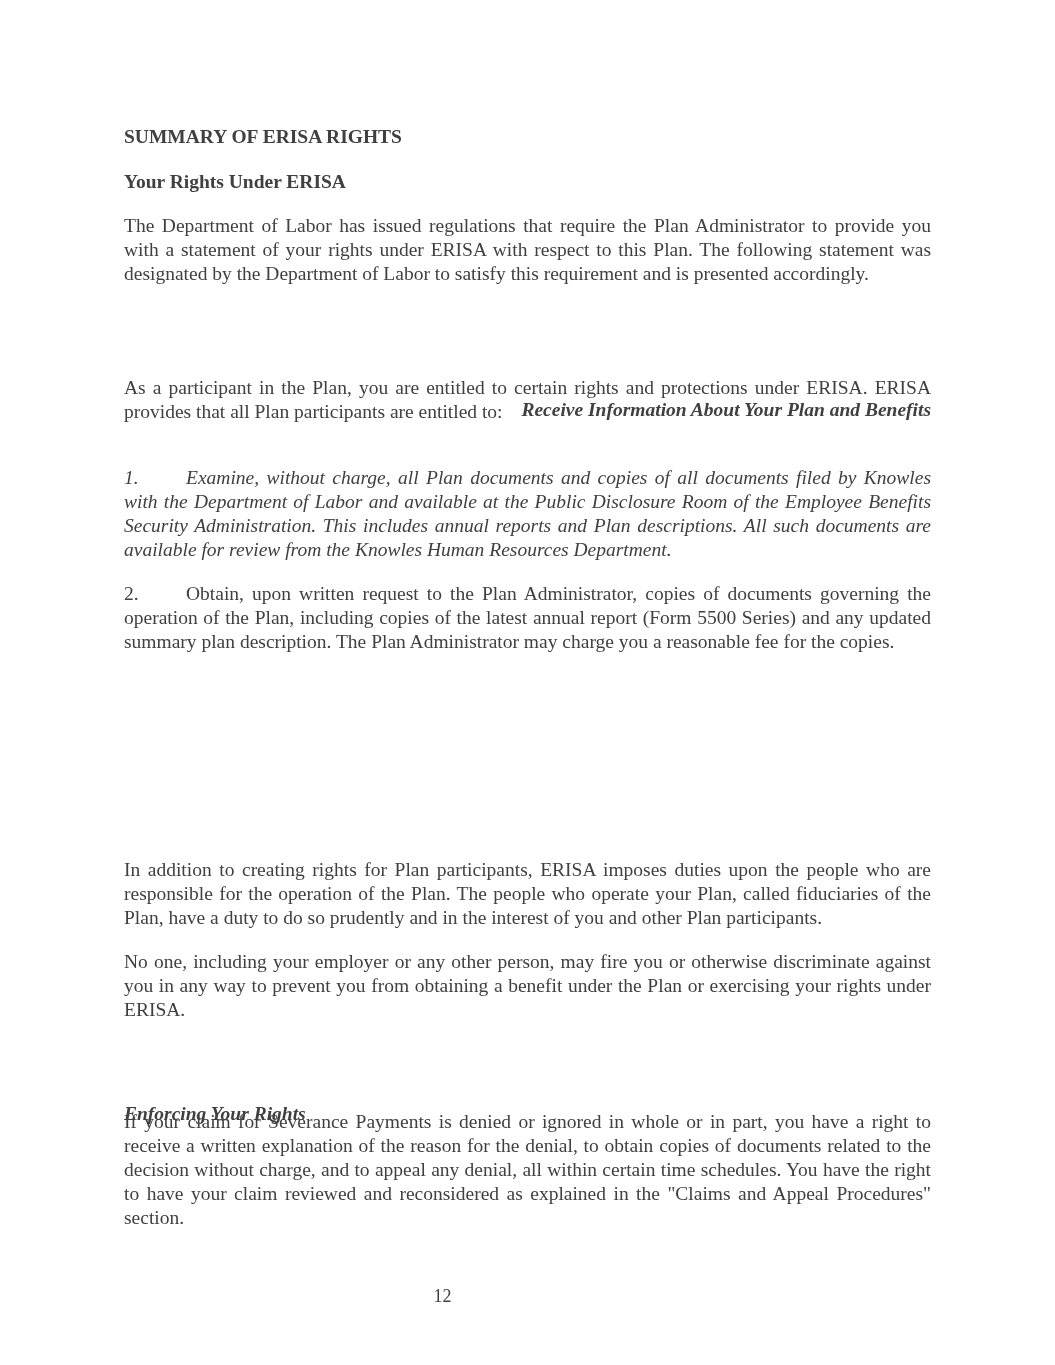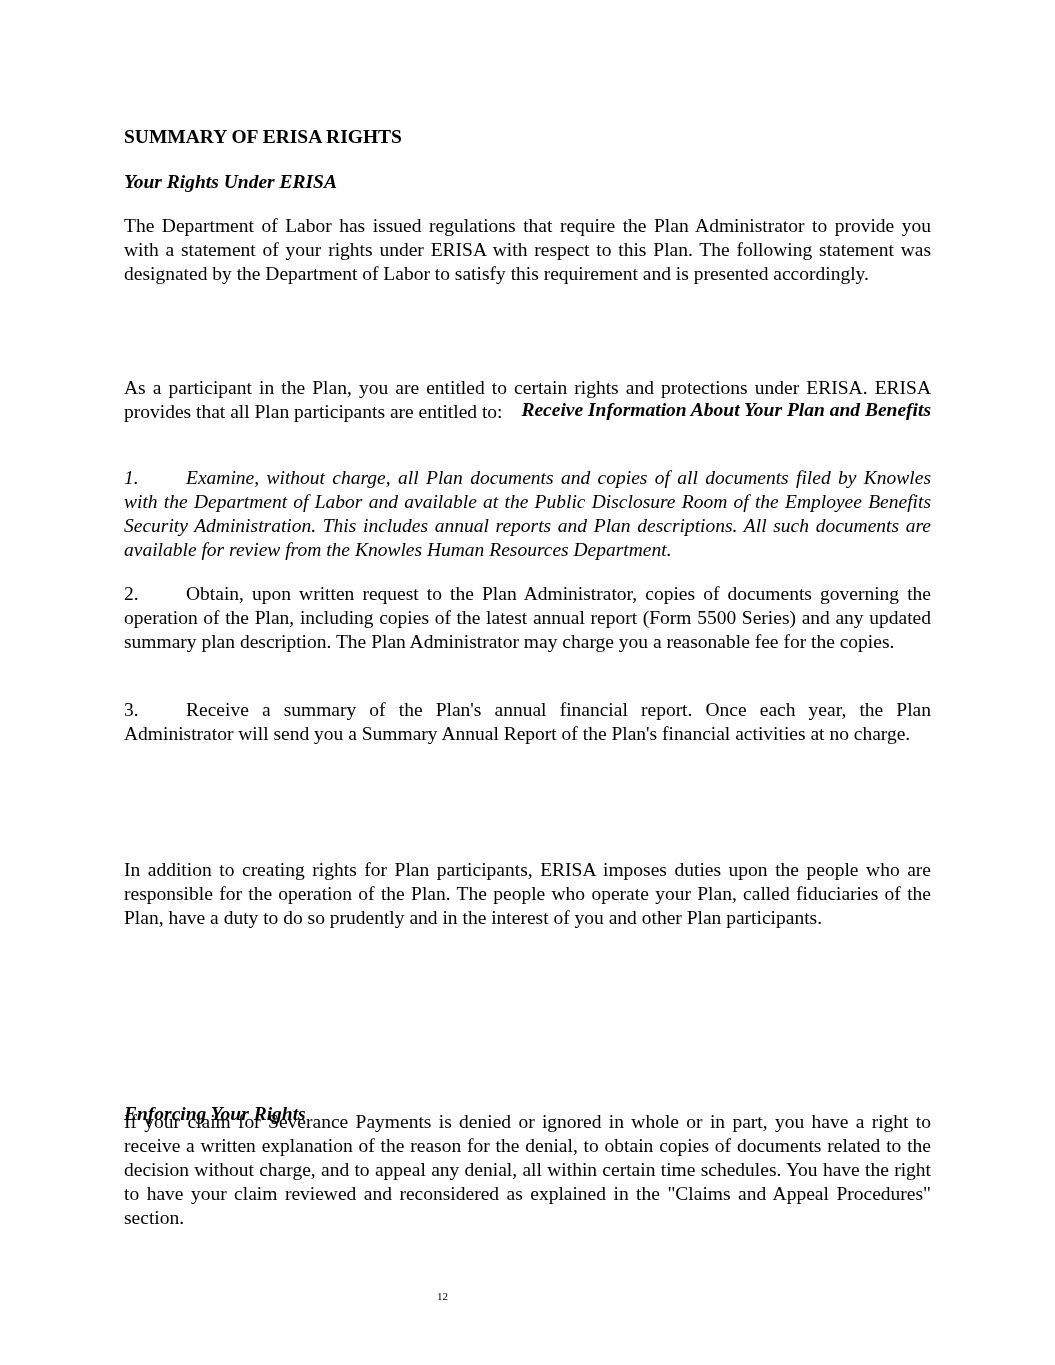--- a/index.html
+++ b/index.html
@@ -1,51 +1,49 @@
 <!DOCTYPE html>
 <html><head>
 <meta charset="utf-8">
 <style>
   html, body { margin: 0; padding: 0; background: #ffffff; }
   body { width: 1055px; height: 1365px; position: relative; overflow: hidden; }
   .page {
     position: absolute; left: 0; top: 0; width: 956px; height: 1365px; background: #fff;
-    font-family: "Liberation Serif", "DejaVu Serif", serif; color: #000000; font-size: 19.5px; line-height: 24px;
+    font-family: "Liberation Serif", "DejaVu Serif", serif; color: #404040; font-size: 19.5px; line-height: 24px;
   }
   .blk { position: absolute; left: 124px; width: 807px; margin: 0; }
   .just { text-align: justify; }
   .h-bold { font-weight: bold; }
   .h-ital { font-weight: bold; font-style: italic; }
   .num { display: inline-block; width: 62px; }
-  .pagenum { position: absolute; left: 0; width: 885px; text-align: center; top: 1284px; font-size: 11px; }
+  .pagenum { position: absolute; left: 0; width: 885px; text-align: center; top: 1284px; font-size: 18px; }
 </style>
 </head>
 <body>
 
 <div class="page">
 
   <p class="blk h-bold" style="top:125px;">SUMMARY OF ERISA RIGHTS</p>
-  <p class="blk h-bold" style="top:170px;font-style:italic;">Your Rights Under ERISA</p>
+  <p class="blk h-bold" style="top:170px;">Your Rights Under ERISA</p>
 
   <p class="blk just" style="top:214px;">The Department of Labor has issued regulations that require the Plan Administrator to provide you with a statement of your rights under ERISA with respect to this Plan.  The following statement was designated by the Department of Labor to satisfy this requirement and is presented accordingly.</p>
   <p class="blk just" style="top:330px;margin-top:46px;">As a participant in the Plan, you are entitled to certain rights and protections under ERISA.  ERISA provides that all Plan participants are entitled to:</p>
 
   <p class="blk h-ital" style="top:398px;text-align:right;">Receive Information About Your Plan and Benefits</p>
 
   <p class="blk just" style="top:466px;font-style:italic;">
     <span class="num">1.</span><span>Examine, without charge, all Plan documents and copies of all documents filed by Knowles with the Department of Labor and available at the Public Disclosure Room of the Employee Benefits Security Administration.  This includes annual reports and Plan descriptions.  All such documents are available for review from the Knowles Human Resources Department.</span>
   </p>
   <p class="blk just" style="top:582px;">
     <span class="num">2.</span><span>Obtain, upon written request to the Plan Administrator, copies of documents governing the operation of the Plan, including copies of the latest annual report (Form 5500 Series) and any updated summary plan description.  The Plan Administrator may charge you a reasonable fee for the copies.</span>
   </p>
-  <p class="blk just" style="top:698px;">
-    <span class="num">3.</span><span>Receive a summary of the Plan's annual financial report.  Once each year, the Plan Administrator will send you a Summary Annual Report of the Plan's financial activities at no charge.</span>
-  </p>
 
 
   <p class="blk just" style="top:858px;">In addition to creating rights for Plan participants, ERISA imposes duties upon the people who are responsible for the operation of the Plan.  The people who operate your Plan, called fiduciaries of the Plan, have a duty to do so prudently and in the interest of you and other Plan participants.</p>
+  <p class="blk just" style="top:950px;">No one, including your employer or any other person, may fire you or otherwise discriminate against you in any way to prevent you from obtaining a benefit under the Plan or exercising your rights under ERISA.</p>
 
   <p class="blk h-ital" style="top:1102px;font-family:Liberation Serif, serif;">Enforcing Your Rights</p>
 
   <p class="blk just" style="top:1110px;">If your claim for Severance Payments is denied or ignored in whole or in part, you have a right to receive a written explanation of the reason for the denial, to obtain copies of documents related to the decision without charge, and to appeal any denial, all within certain time schedules.  You have the right to have your claim reviewed and reconsidered as explained in the "Claims and Appeal Procedures" section.</p>
 
   <div class="pagenum">12</div>
 </div>
 
 </body></html>

